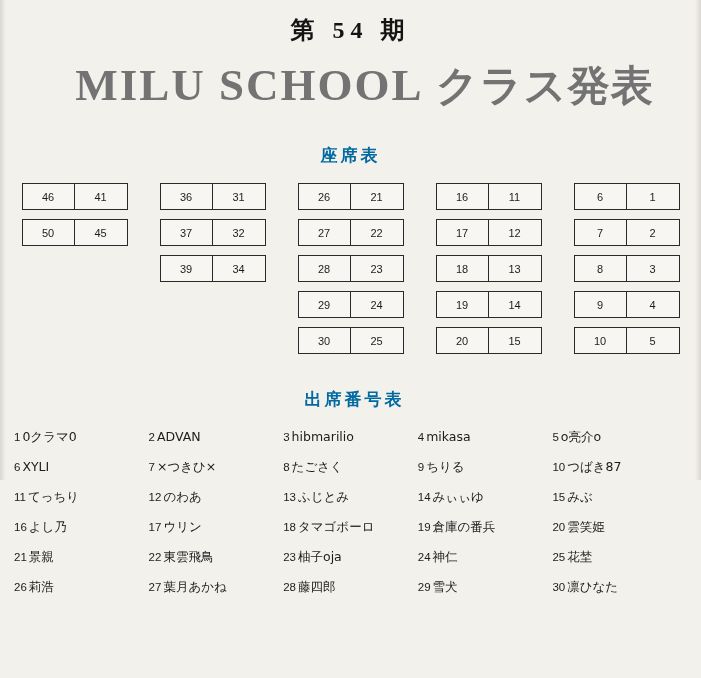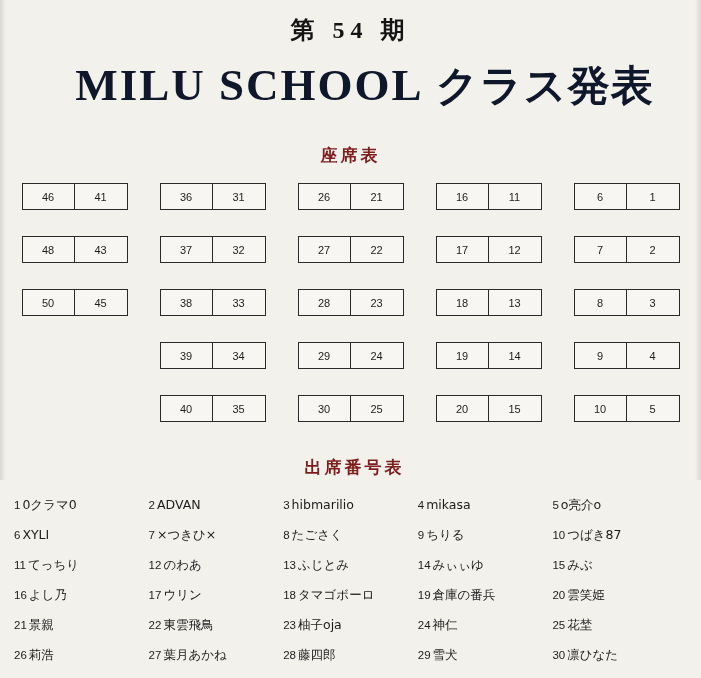--- a/index.html
+++ b/index.html
@@ -30,57 +30,57 @@
     padding-top: 14px;
     color: #141414;
   }
   .main-title {
     text-align: center;
     font-family: "Liberation Serif", serif;
     font-weight: bold;
     font-size: 45px;
     letter-spacing: 1px;
     margin-top: 12px;
-    color: #0f172a;
+    color: #737373;
     white-space: nowrap;
     margin-left: 28px;
   }
   .main-title .en {
     font-family: "Liberation Serif", serif;
     letter-spacing: 2px;
   }
   .main-title .jp {
     font-family: "DejaVu Sans", sans-serif;
     font-weight: bold;
     font-size: 42px;
     letter-spacing: 1px;
   }
   .section-title {
     text-align: center;
     font-family: "DejaVu Sans", sans-serif;
     font-weight: bold;
     font-size: 17px;
     letter-spacing: 3px;
-    color: #7f1d1d;
+    color: #0369a1;
   }
   #seat-title { margin-top: 30px; }
   #roster-title { margin-top: 34px; margin-left: 8px; }
 
   .seat-chart {
     margin-top: 16px;
     display: flex;
     justify-content: center;
     gap: 0px;
     padding: 0 62px;
     box-sizing: border-box;
   }
   .seat-col {
     display: flex;
     flex-direction: column;
-    gap: 26px;
+    gap: 9px;
     margin: 0 16px;
   }
   .seat-pair {
     display: flex;
     border: 1px solid #2a2a2a;
     background: #f7f6f2;
     width: 106px;
     height: 27px;
     box-sizing: border-box;
   }
@@ -151,49 +151,37 @@
 
   <div class="section-title" id="seat-title">座席表</div>
 
   <div class="seat-chart" id="seat-chart">
       <div class="seat-col">
         <div class="seat-pair">
           <div class="seat left">46</div>
           <div class="seat right">41</div>
         </div>
         <div class="seat-pair">
-          <div class="seat left">48</div>
-          <div class="seat right">43</div>
-        </div>
-        <div class="seat-pair">
           <div class="seat left">50</div>
           <div class="seat right">45</div>
         </div>
       </div>
       <div class="seat-col">
         <div class="seat-pair">
           <div class="seat left">36</div>
           <div class="seat right">31</div>
         </div>
         <div class="seat-pair">
           <div class="seat left">37</div>
           <div class="seat right">32</div>
         </div>
         <div class="seat-pair">
-          <div class="seat left">38</div>
-          <div class="seat right">33</div>
-        </div>
-        <div class="seat-pair">
           <div class="seat left">39</div>
           <div class="seat right">34</div>
         </div>
-        <div class="seat-pair">
-          <div class="seat left">40</div>
-          <div class="seat right">35</div>
-        </div>
       </div>
       <div class="seat-col">
         <div class="seat-pair">
           <div class="seat left">26</div>
           <div class="seat right">21</div>
         </div>
         <div class="seat-pair">
           <div class="seat left">27</div>
           <div class="seat right">22</div>
         </div>

